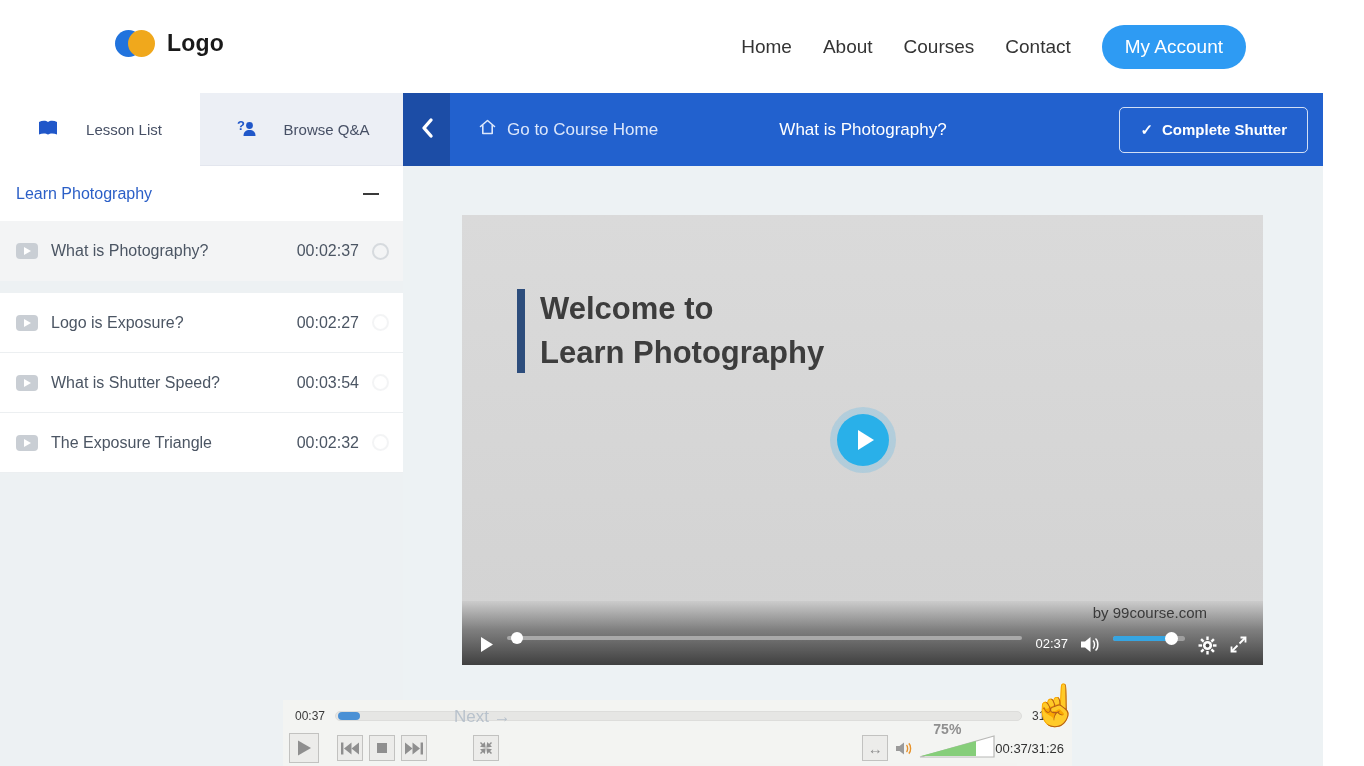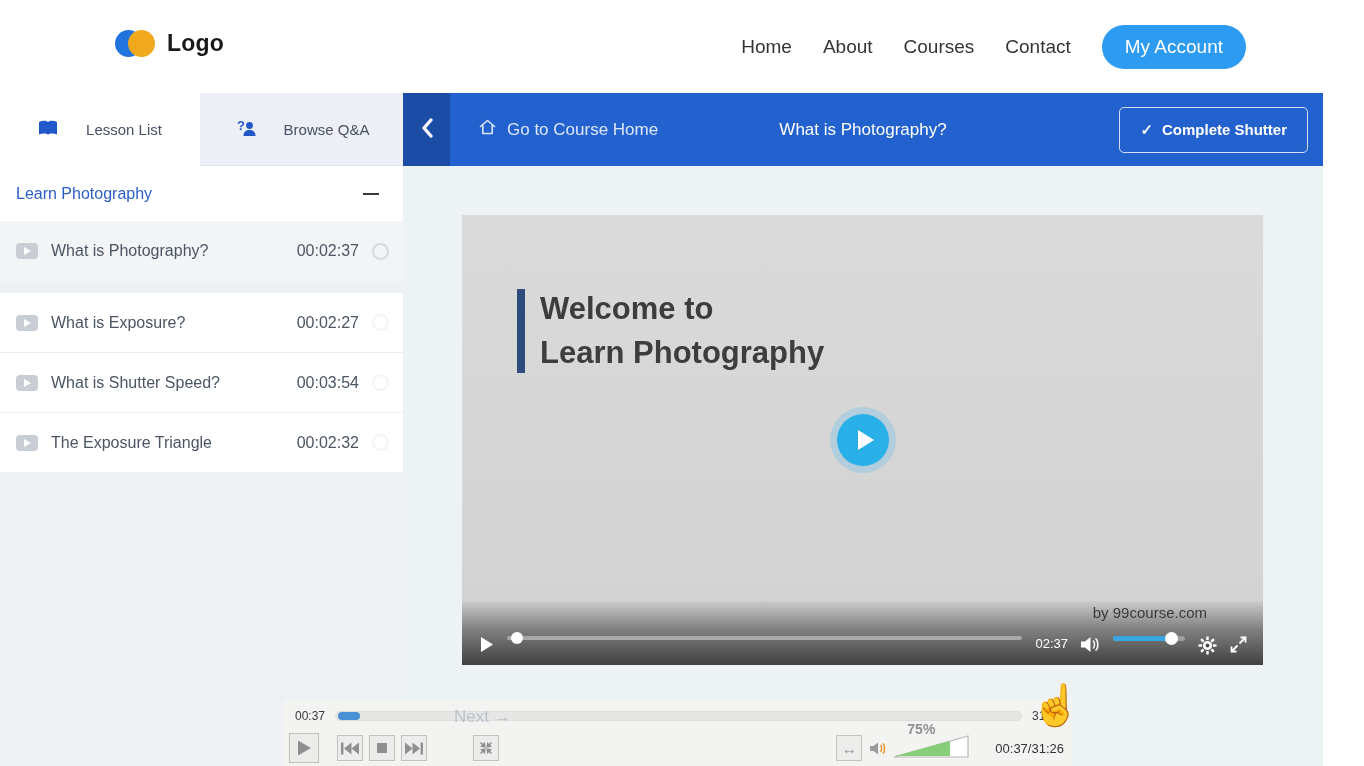--- a/index.html
+++ b/index.html
@@ -73,21 +73,21 @@
   .rec-next { position:absolute; left:118px; top:-5px; font-size:17px; color:#a9b6c4; opacity:.75; }
   .rec-bottom { position:absolute; left:6px; right:8px; top:32px; height:32px; display:flex; align-items:center; }
   .rbtn { background:#ececea; border:1px solid #c2c2c0; display:flex; align-items:center; justify-content:center; cursor:pointer; }
   .rbtn-play { width:30px; height:30px; margin-right:18px; }
   .rbtn-sm { width:26px; height:26px; margin-right:6px; }
   .rbtn-shrink { width:26px; height:26px; margin-left:40px; }
   .rbtn-resize { width:26px; height:26px; margin-left:auto; font-size:15px; color:#8f8f8f; }
   .rec-speaker { margin-left:8px; display:flex; align-items:center; }
   .vol-wrap { position:relative; margin-left:6px; }
   .vol-label { position:absolute; left:14px; top:-13px; font-size:14px; color:#8f8f8f;font-weight:bold; }
-  .rec-clock { margin-left:26px; font-size:13px; color:#333; }
+  .rec-clock { margin-left:0; font-size:13px; color:#333; }
   .cursor-hand { position:absolute; left:748px; top:-18px; font-size:40px; color:#8a8a8a; z-index:5; pointer-events:none; }
 </style>
 </head>
 <body>
 
 <div class="screen">
 
   <div class="topbar">
     <div class="logo-wrap">
       <span class="logo-circles">
@@ -135,21 +135,21 @@
 
     <div class="lesson active">
       <span class="lesson-icon"></span>
       <span class="lesson-title">What is Photography?</span>
       <span class="lesson-duration">00:02:37</span>
       <span class="lesson-check"></span>
     </div>
     <div class="spacer"></div>
     <div class="lesson">
       <span class="lesson-icon"></span>
-      <span class="lesson-title">What is Exposure?</span>
+      <span class="lesson-title">Logo is Exposure?</span>
       <span class="lesson-duration">00:02:27</span>
       <span class="lesson-check faint"></span>
     </div>
     <div class="lesson">
       <span class="lesson-icon"></span>
       <span class="lesson-title">What is Shutter Speed?</span>
       <span class="lesson-duration">00:03:54</span>
       <span class="lesson-check faint"></span>
     </div>
     <div class="lesson">

